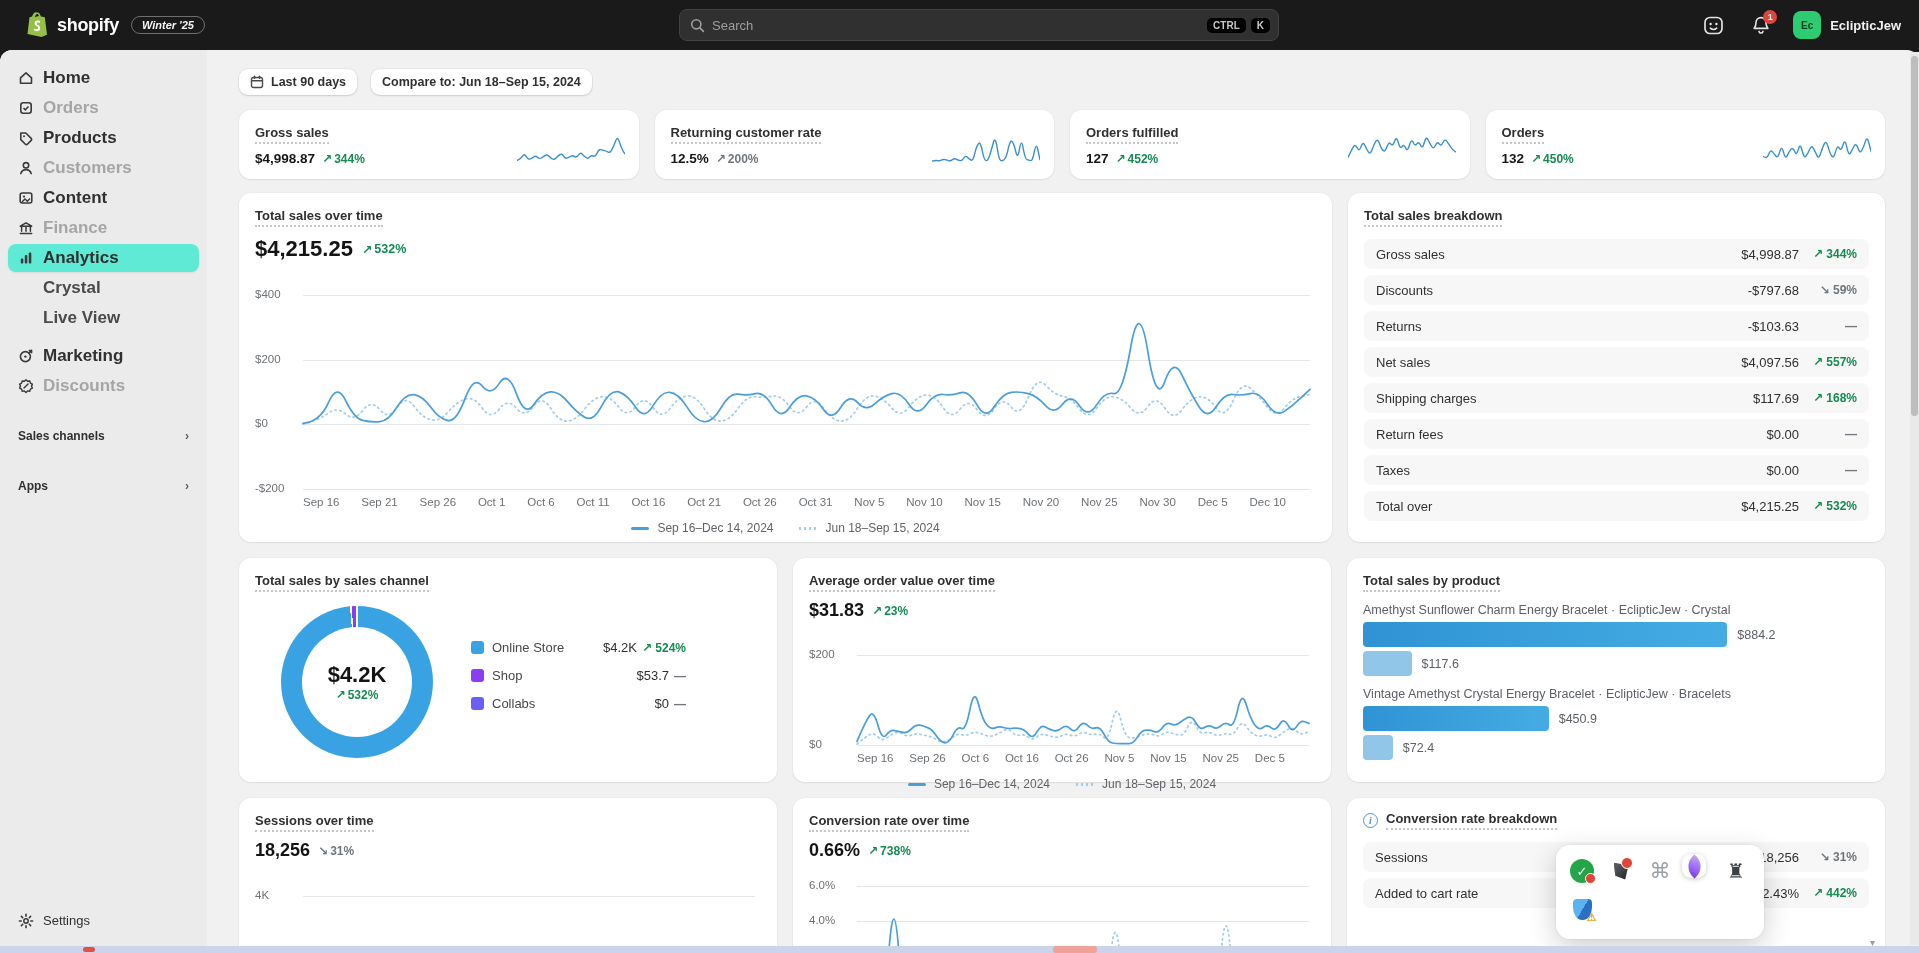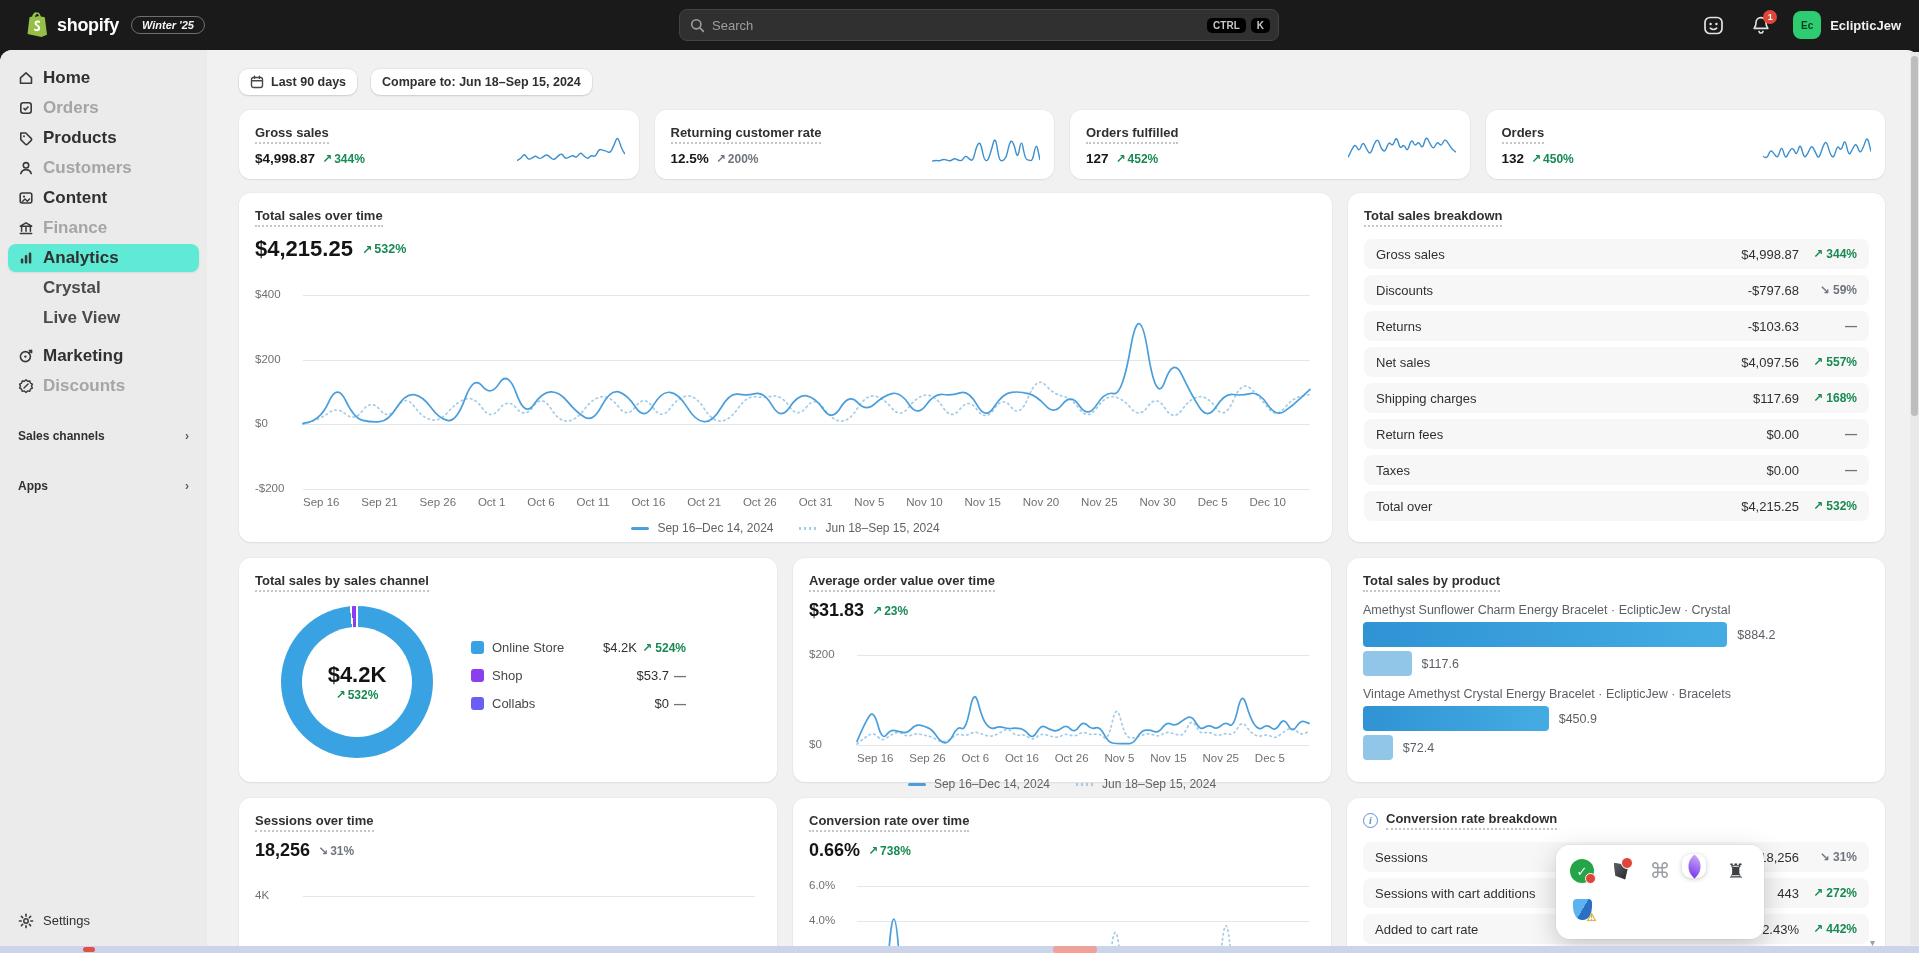--- a/index.html
+++ b/index.html
@@ -627,25 +627,20 @@
           <span class="info">i</span>
           <span class="card-title">Conversion rate breakdown</span>
         </div>
         <div class="brows" id="conv-rows">
             <div class="brow">
               <span class="lbl">Sessions</span>
               <span class="val">18,256</span>
               <span class="dlt tone-neu">↘ 31%</span>
             </div>
             <div class="brow">
-              <span class="lbl">Sessions with cart additions</span>
-              <span class="val">443</span>
-              <span class="dlt tone-pos">↗ 272%</span>
-            </div>
-            <div class="brow">
               <span class="lbl">Added to cart rate</span>
               <span class="val">2.43%</span>
               <span class="dlt tone-pos">↗ 442%</span>
             </div>
           </div>
       </div>
     </div>
   </main>
 
   <div class="vtrack">

